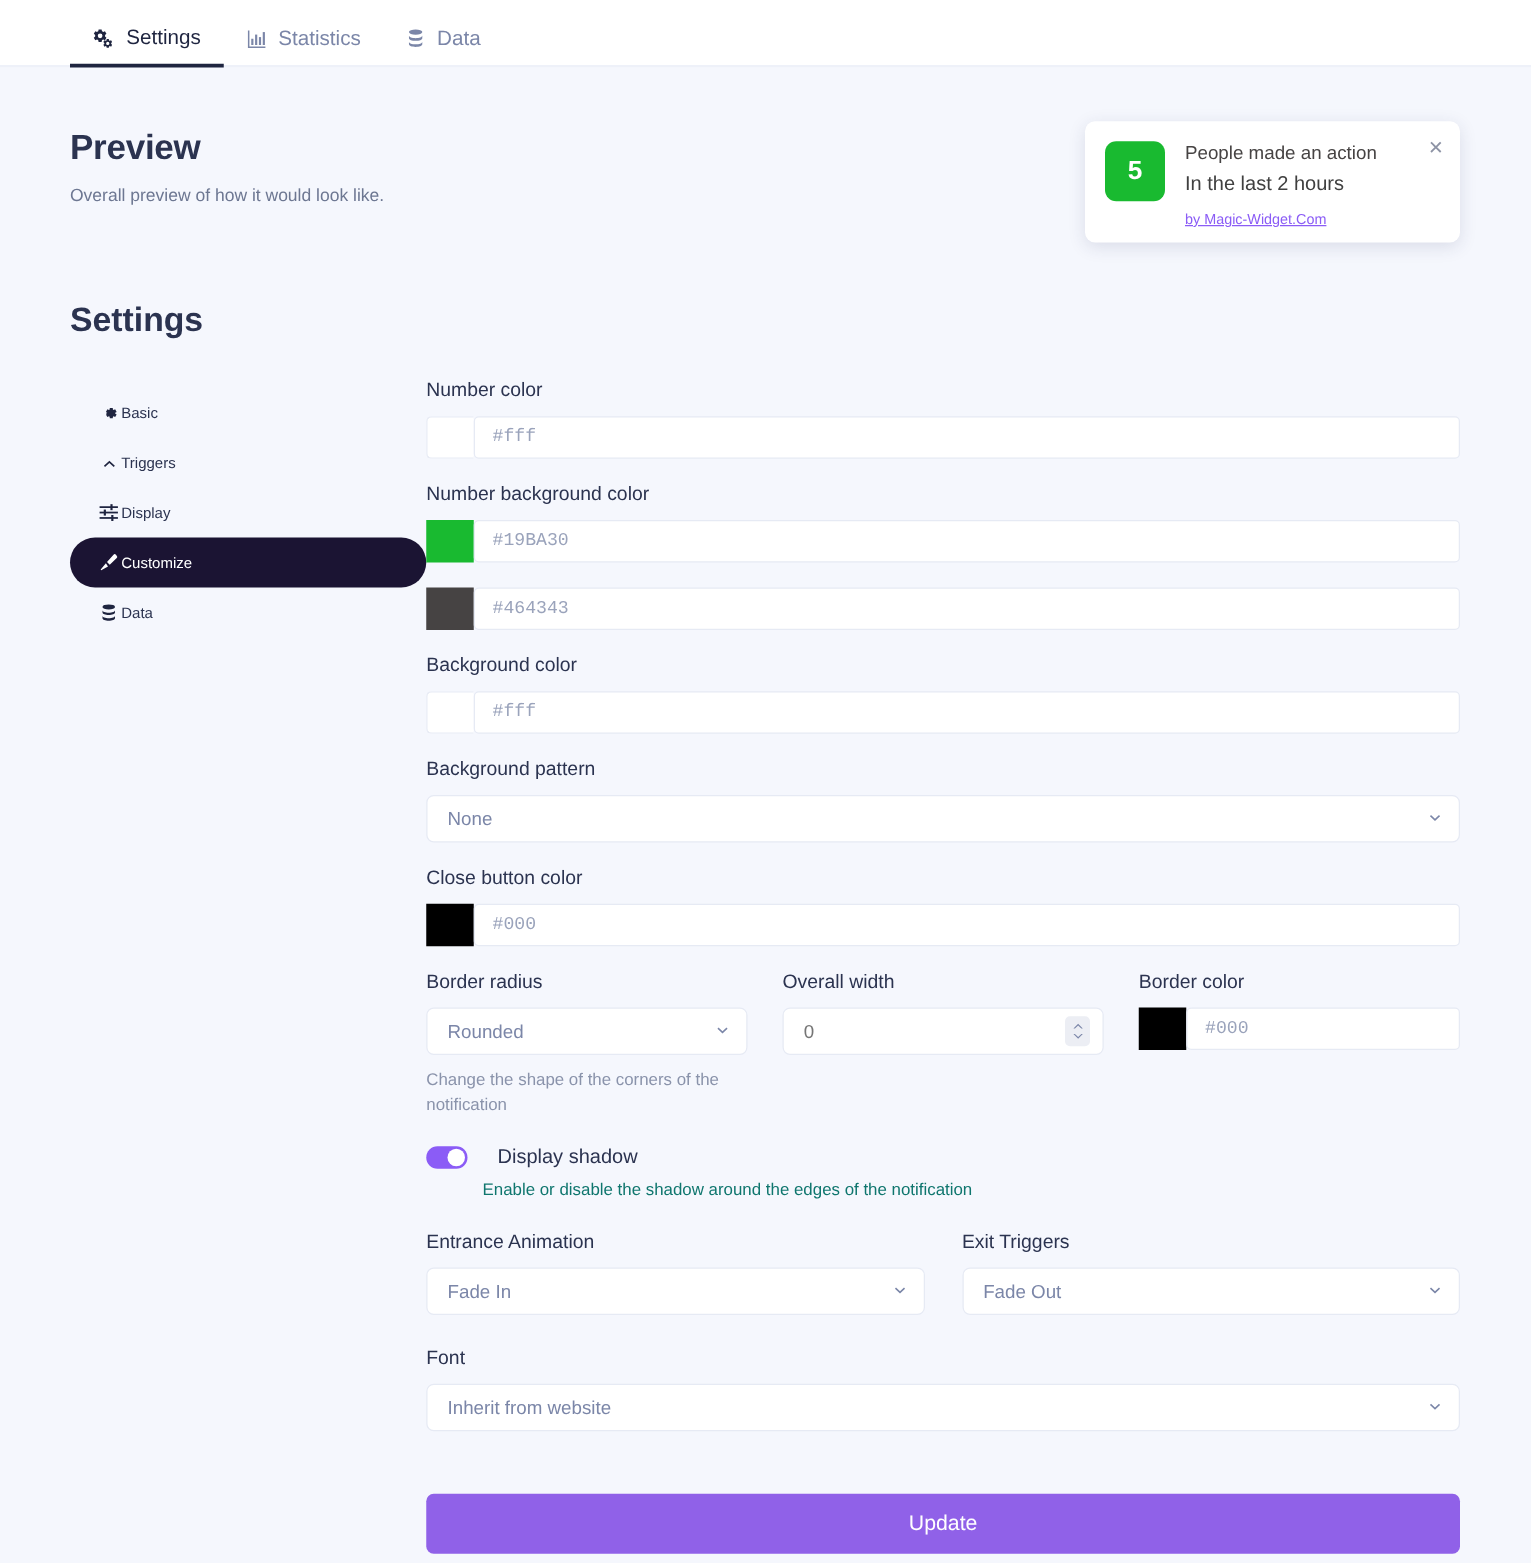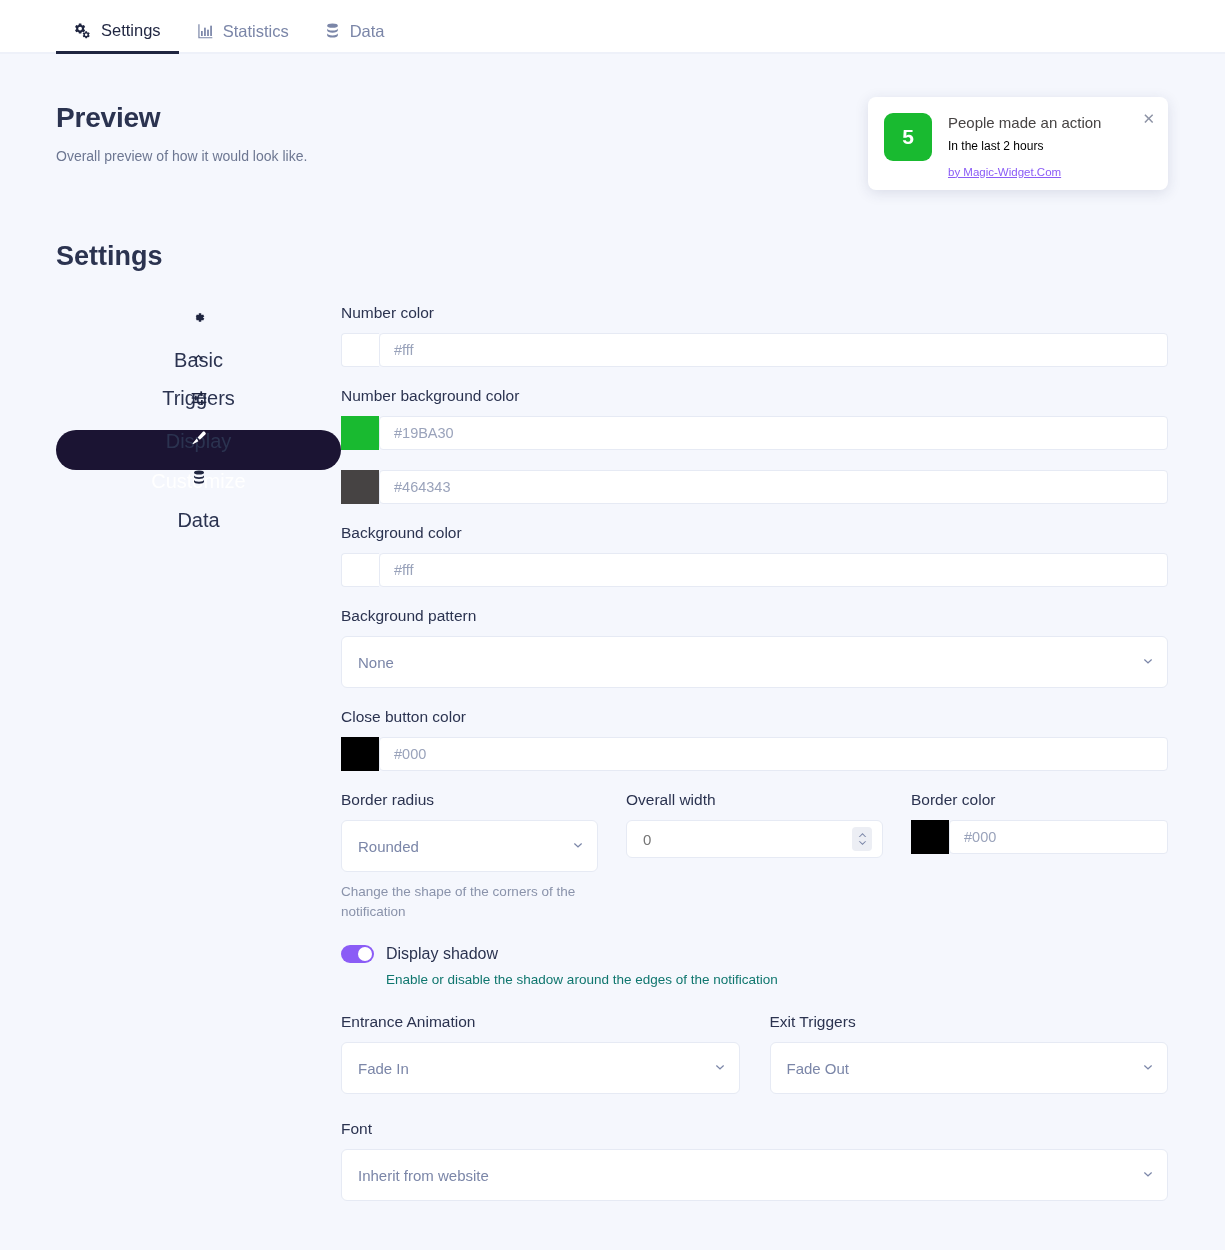--- a/index.html
+++ b/index.html
@@ -86,21 +86,21 @@
     color: #ffffff;
     display: flex;
     align-items: center;
     justify-content: center;
     font-size: 21px;
     font-weight: bold;
     flex: 0 0 auto;
   }
   .notif-body { flex: 1 1 auto; padding-top: 1px; }
   .notif-title { font-size: 15px; color: #464343; line-height: 1.25; }
-  .notif-sub { font-size: 12px; color: #000000; margin-top: 6px; }
+  .notif-sub { font-size: 16px; color: #404040; margin-top: 6px; }
   .notif-by { font-size: 11.5px; color: #8b5cf6; margin-top: 13px; text-decoration: underline; }
   .notif-close {
     position: absolute;
     right: 13px; top: 14px;
     font-size: 15px;
     color: #8d93a5;
     cursor: pointer;
     line-height: 1;
     background: none; border: none;
     font-family: "Liberation Sans", sans-serif;
@@ -114,29 +114,28 @@
     margin-top: 77px;
   }
 
   .columns { display: flex; margin-top: 32px; }
 
   
   .sidebar { width: 285px; flex: 0 0 285px; padding-top: 6px; }
   .nav-item {
     display: flex;
     align-items: center;
-    gap: 24px;
+    gap: 1px;
     height: 40px;
     padding: 0 22px;
     border-radius: 22px;
-    font-size: 20px;
+    font-size: 12px;
     color: #2b3350;
     cursor: pointer;
     margin-bottom: 0px;
-    flex-direction: column;
   }
   .nav-item + .nav-item { margin-top: 0px; }
   .nav-item .nav-ic {
     width: 18px;
     display: inline-flex;
     justify-content: center;
     align-items: center;
   }
   .nav-item .nav-ic svg { fill: #1f2540; }
   .nav-item.active { background: #1b1433; color: #ffffff; }
@@ -169,29 +168,29 @@
   }
   .text-input {
     flex: 1 1 auto;
     height: 34px;
     border: 1px solid #e6eaf4;
     background: #ffffff;
     border-radius: 4px;
     padding: 0 14px;
     font-size: 14.5px;
     color: #2b3350;
-    font-family: Liberation Sans, sans-serif;
+    font-family: Liberation Mono, monospace;
     outline: none;
   }
   .text-input::placeholder { color: #9aa3bb; }
 
   .select-wrap { position: relative; }
   select.sel {
     width: 100%;
-    height: 52px;
+    height: 38px;
     border: 1px solid #e6eaf4;
     background: #ffffff;
     border-radius: 6px;
     padding: 0 34px 0 16px;
     font-size: 15px;
     color: #7b86a8;
     font-family: "Liberation Sans", sans-serif;
     appearance: none;
     -webkit-appearance: none;
     outline: none;
@@ -245,21 +244,21 @@
     cursor: pointer;
   }
 
   .color-inline { display: flex; align-items: stretch; height: 34px; }
   .color-inline .swatch { height: 34px; }
 
   
   .toggle-row {
     display: flex;
     align-items: center;
-    gap: 12px;
+    gap: 24px;
     margin-top: 24px;
   }
   .toggle {
     width: 33px; height: 18px;
     border-radius: 10px;
     background: #8b5cf6;
     position: relative;
     cursor: pointer;
     flex: 0 0 33px;
   }

